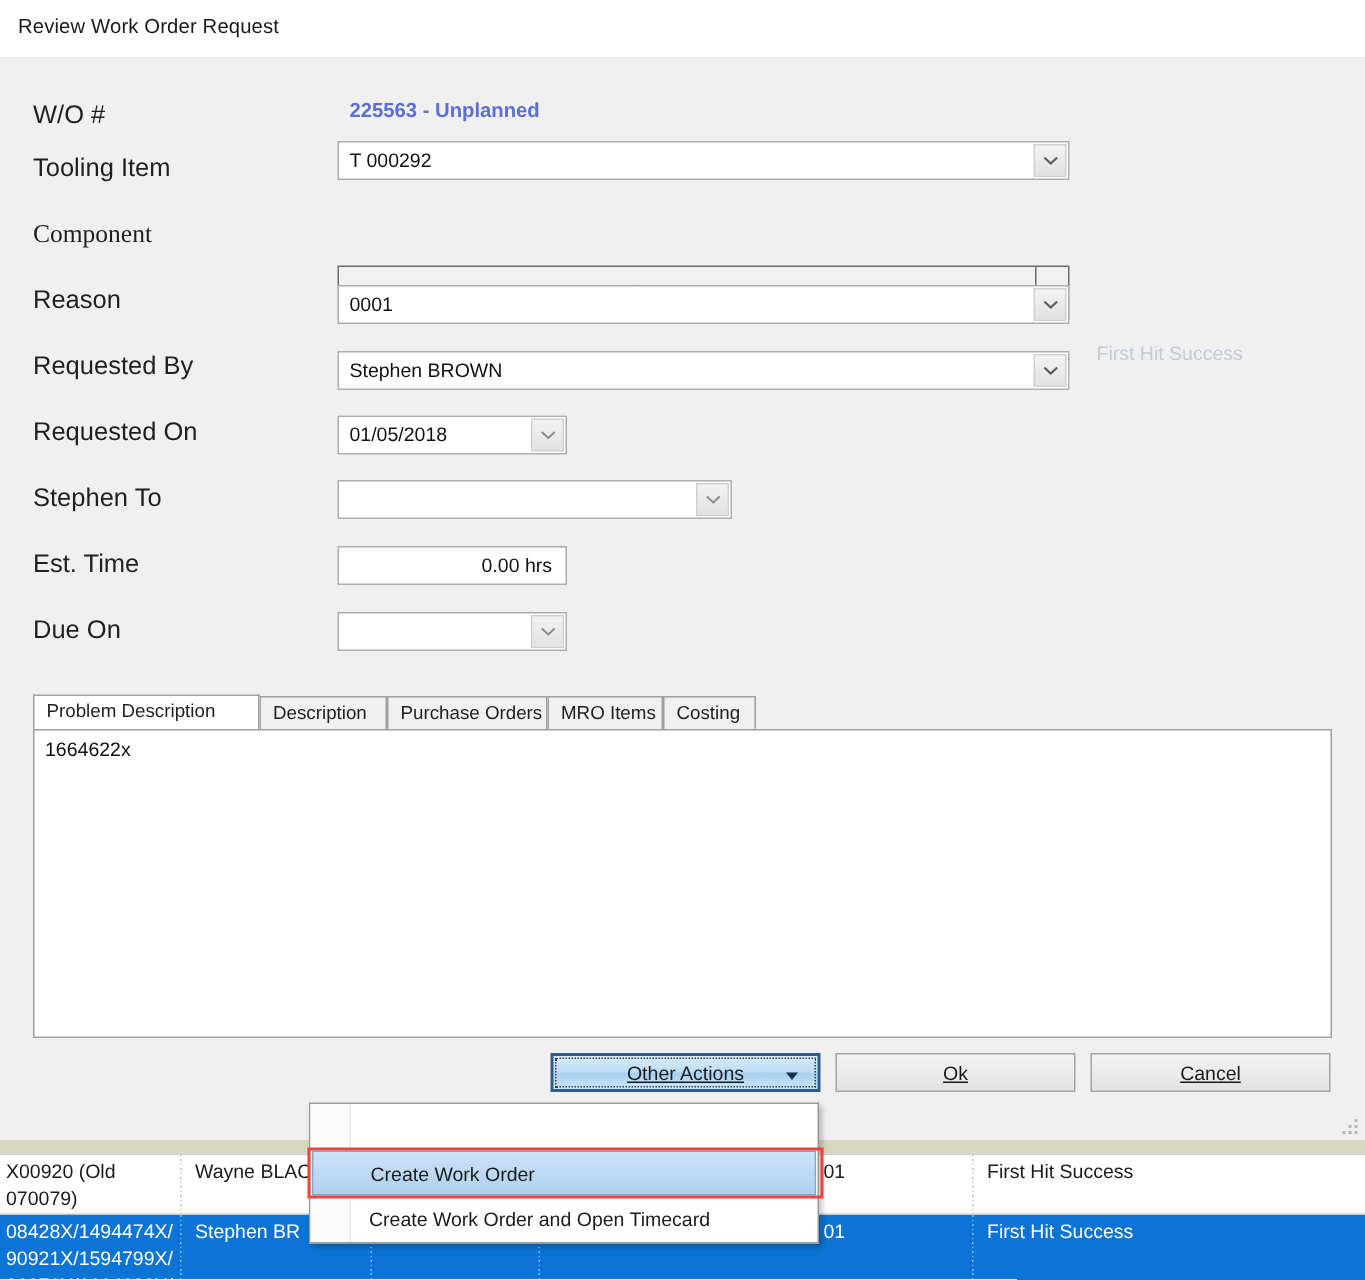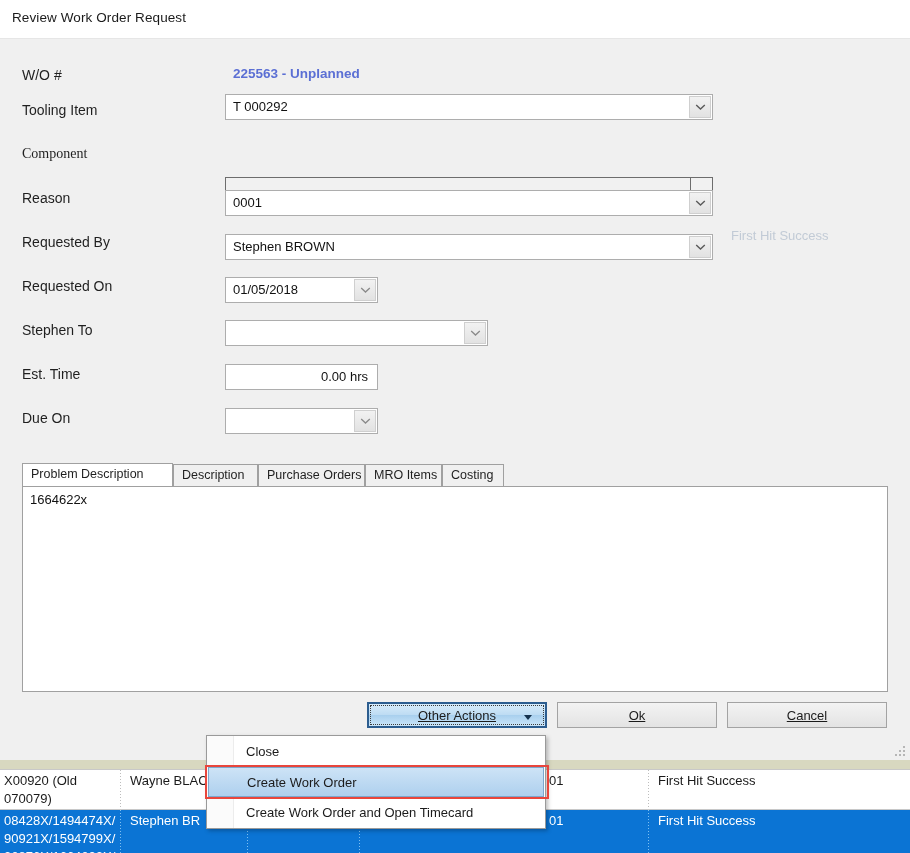--- a/index.html
+++ b/index.html
@@ -23,21 +23,21 @@
 
   
   .dialog{
     position:absolute;left:0;top:38px;width:910px;height:722px;
     background:#f0f0f0;
     border-top:1px solid #e6e6e6;
     box-sizing:border-box;
   }
   .lbl{
     position:absolute;left:22px;
-    font-size:14px;color:#1f1f1f;white-space:nowrap;
+    font-size:17px;color:#1f1f1f;white-space:nowrap;
   }
 
   
   .field{
     position:absolute;box-sizing:border-box;
     background:#ffffff;border:1px solid #adadad;
     height:26px;
   }
   .field .val{
     position:absolute;left:7px;top:4px;
@@ -328,17 +328,16 @@
       <i style="right:4px;bottom:0;"></i>
       <i style="right:8px;bottom:0;"></i>
     <i style="right:0;bottom:4px;"></i>
       <i style="right:4px;bottom:4px;"></i>
     <i style="right:0;bottom:8px;"></i>
   </div>
 </div>
 
 <div class="menu">
   <div class="strip"></div>
-  <div class="mi" style="top:1px;">Close</div>
   <div class="mi hl" style="top:31px;">Create Work Order</div>
   <div class="mi" style="top:62px;">Create Work Order and Open Timecard</div>
   <div class="mi-highlight-box" style="top:29px;"></div>
 </div>
 
 </body></html>

